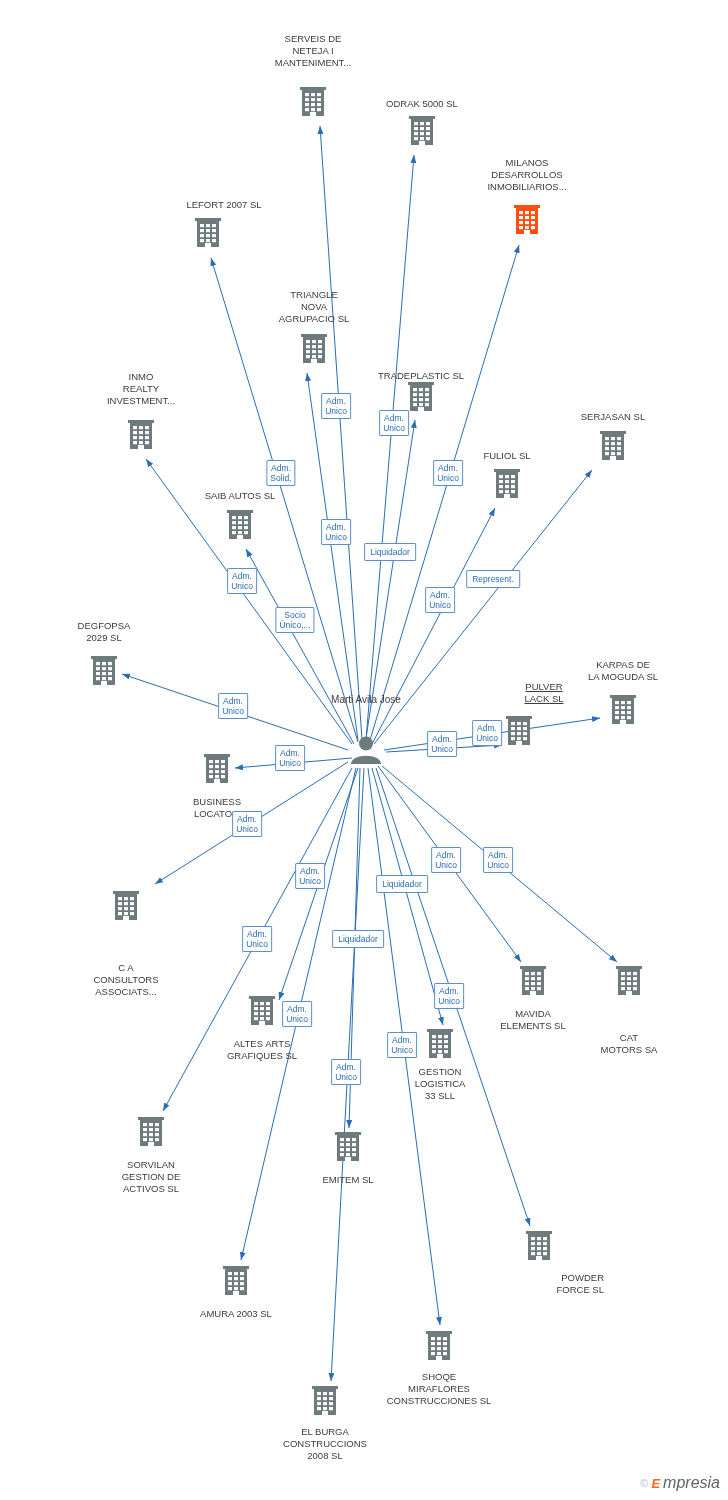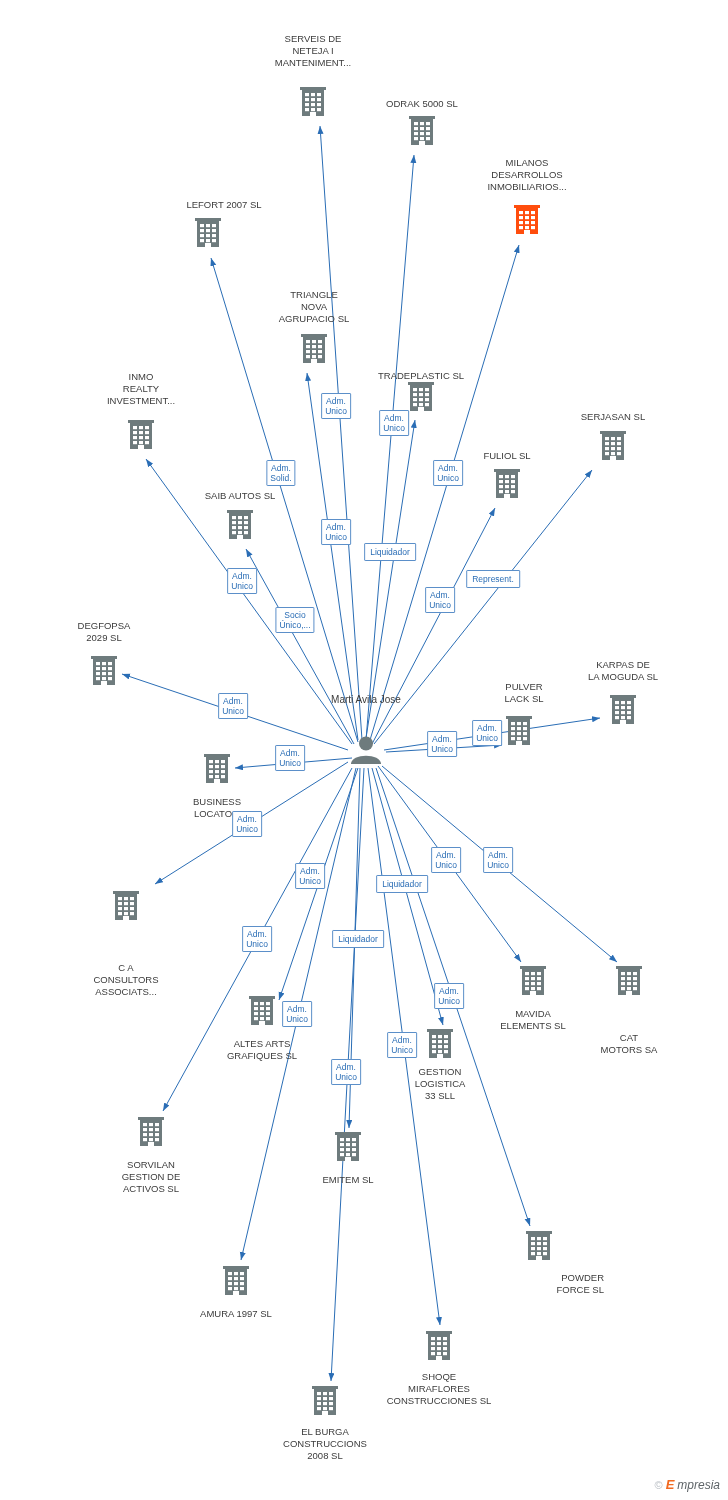--- a/index.html
+++ b/index.html
@@ -27,21 +27,21 @@
     font-size:8.5px;line-height:10px;text-align:center;
     padding:2px 3px;white-space:pre-line;border-radius:1px;
   }
   .tag.one{padding:3px 5px;}
   .watermark{
     position:absolute;right:8px;bottom:8px;font-size:11px;color:#9aa0a6;
     display:flex;align-items:center;gap:3px;
   }
   .watermark .c{color:#b9bec4;font-size:11px;}
   .watermark .brandE{color:#f26a21;font-weight:bold;font-style:italic;font-size:13px;}
-  .watermark .brand{color:#5e6468;font-style:italic;font-size:12px;}
+  .watermark .brand{color:#5e6468;font-style:italic;font-size:16px;}
 </style>
 </head>
 <body>
 
 <div id="canvas">
   <svg class="links" id="links-layer">
     <defs>
       <marker id="arrow" markerWidth="9" markerHeight="9" refX="8" refY="3" orient="auto" markerUnits="strokeWidth">
         <path d="M0,0 L8,3 L0,6 z" fill="#2a6db5"></path>
       </marker>
@@ -311,21 +311,21 @@
           <rect x="11" y="6" width="4" height="3.2" fill="#ffffff"></rect>
           <rect x="11" y="11" width="4" height="3.2" fill="#ffffff"></rect>
           <rect x="11" y="16" width="4" height="3.2" fill="#ffffff"></rect>
           <rect x="11" y="21" width="4" height="3.2" fill="#ffffff"></rect>
           <rect x="17" y="6" width="4" height="3.2" fill="#ffffff"></rect>
           <rect x="17" y="11" width="4" height="3.2" fill="#ffffff"></rect>
           <rect x="17" y="16" width="4" height="3.2" fill="#ffffff"></rect>
           <rect x="17" y="21" width="4" height="3.2" fill="#ffffff"></rect>
           <rect x="10" y="25" width="6" height="4" fill="#ffffff"></rect>
         </svg></div>
-      <div class="lbl" style="left: 524px; top: 681px;">PULVER
+      <div class="lbl" style="left: 544px; top: 681px; text-decoration: underline;">PULVER
 LACK SL</div>
       <div class="bld" style="left: 217px; top: 771px;"><svg width="26" height="30" viewBox="0 0 26 30">
           <rect x="2" y="2" width="22" height="27" fill="#6e7b7d"></rect>
           <rect x="0" y="0" width="26" height="3" fill="#6e7b7d"></rect>
           <rect x="5" y="6" width="4" height="3.2" fill="#ffffff"></rect>
           <rect x="5" y="11" width="4" height="3.2" fill="#ffffff"></rect>
           <rect x="5" y="16" width="4" height="3.2" fill="#ffffff"></rect>
           <rect x="5" y="21" width="4" height="3.2" fill="#ffffff"></rect>
           <rect x="11" y="6" width="4" height="3.2" fill="#ffffff"></rect>
           <rect x="11" y="11" width="4" height="3.2" fill="#ffffff"></rect>
@@ -503,21 +503,21 @@
           <rect x="11" y="6" width="4" height="3.2" fill="#ffffff"></rect>
           <rect x="11" y="11" width="4" height="3.2" fill="#ffffff"></rect>
           <rect x="11" y="16" width="4" height="3.2" fill="#ffffff"></rect>
           <rect x="11" y="21" width="4" height="3.2" fill="#ffffff"></rect>
           <rect x="17" y="6" width="4" height="3.2" fill="#ffffff"></rect>
           <rect x="17" y="11" width="4" height="3.2" fill="#ffffff"></rect>
           <rect x="17" y="16" width="4" height="3.2" fill="#ffffff"></rect>
           <rect x="17" y="21" width="4" height="3.2" fill="#ffffff"></rect>
           <rect x="10" y="25" width="6" height="4" fill="#ffffff"></rect>
         </svg></div>
-      <div class="lbl" style="left: 236px; top: 1308px;">AMURA 1997 SL</div>
+      <div class="lbl" style="left: 236px; top: 1308px;">AMURA 2003 SL</div>
       <div class="bld" style="left: 439px; top: 1348px;"><svg width="26" height="30" viewBox="0 0 26 30">
           <rect x="2" y="2" width="22" height="27" fill="#6e7b7d"></rect>
           <rect x="0" y="0" width="26" height="3" fill="#6e7b7d"></rect>
           <rect x="5" y="6" width="4" height="3.2" fill="#ffffff"></rect>
           <rect x="5" y="11" width="4" height="3.2" fill="#ffffff"></rect>
           <rect x="5" y="16" width="4" height="3.2" fill="#ffffff"></rect>
           <rect x="5" y="21" width="4" height="3.2" fill="#ffffff"></rect>
           <rect x="11" y="6" width="4" height="3.2" fill="#ffffff"></rect>
           <rect x="11" y="11" width="4" height="3.2" fill="#ffffff"></rect>
           <rect x="11" y="16" width="4" height="3.2" fill="#ffffff"></rect>

